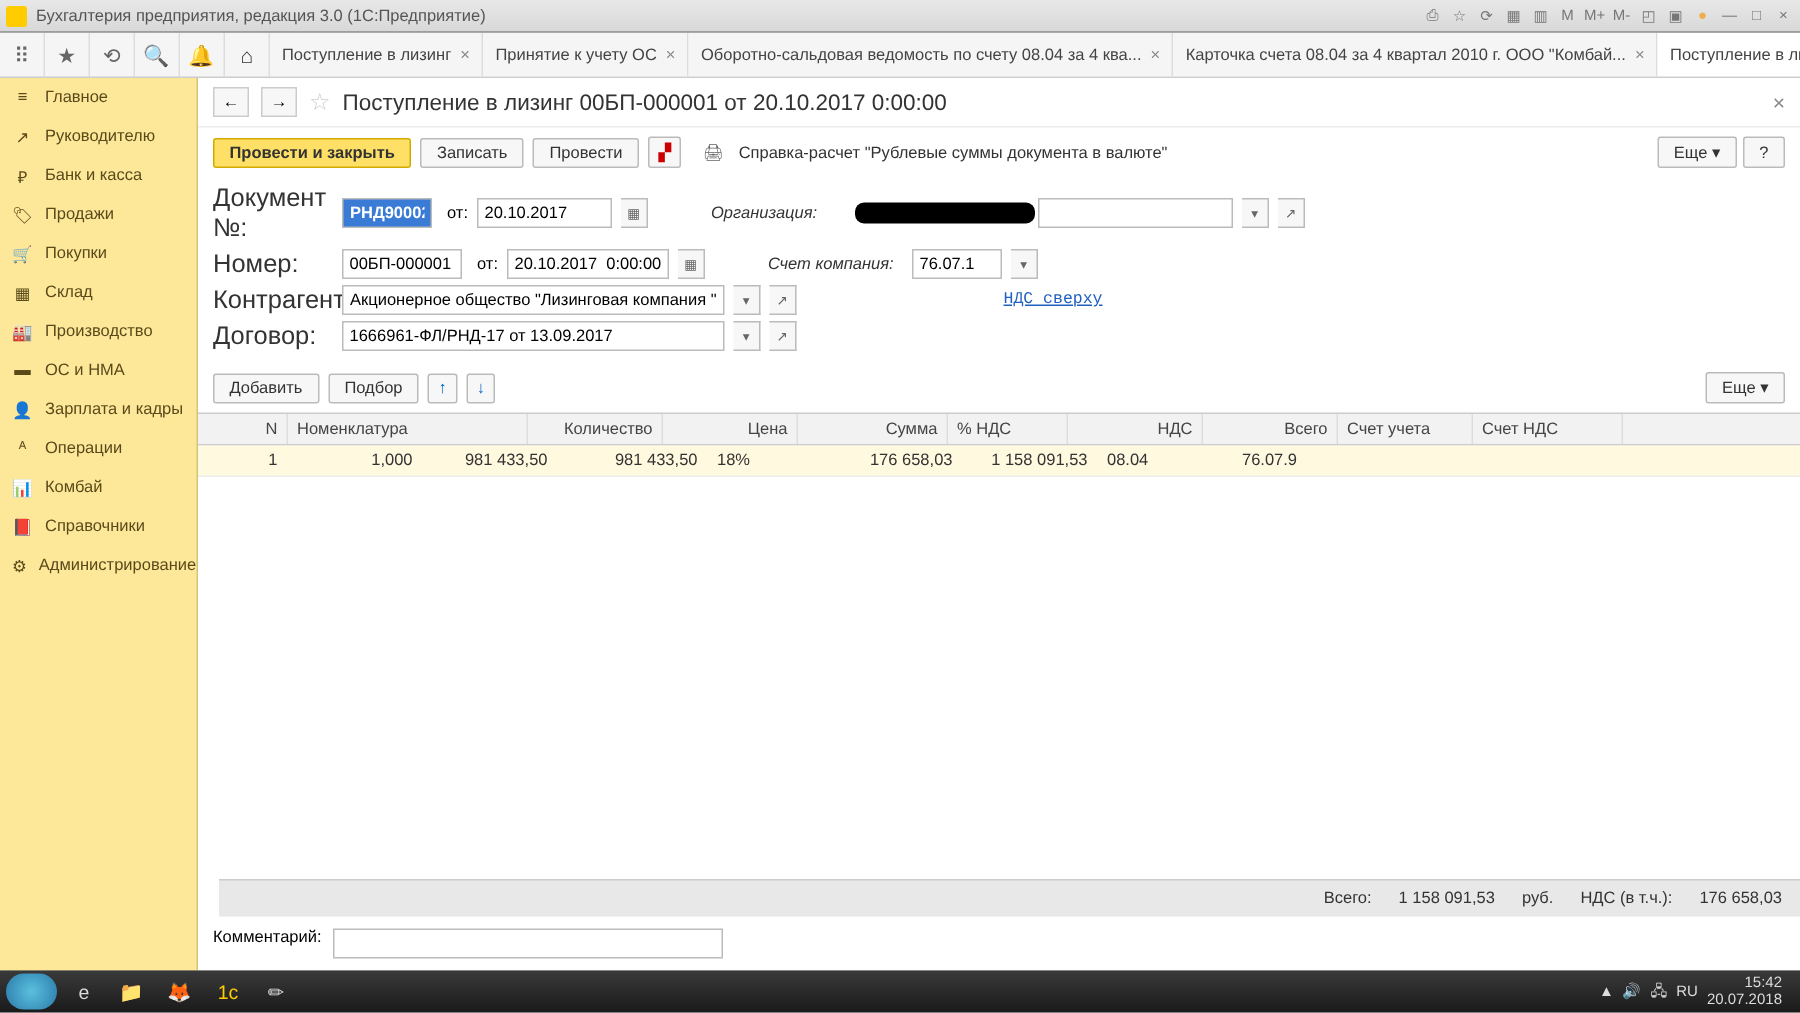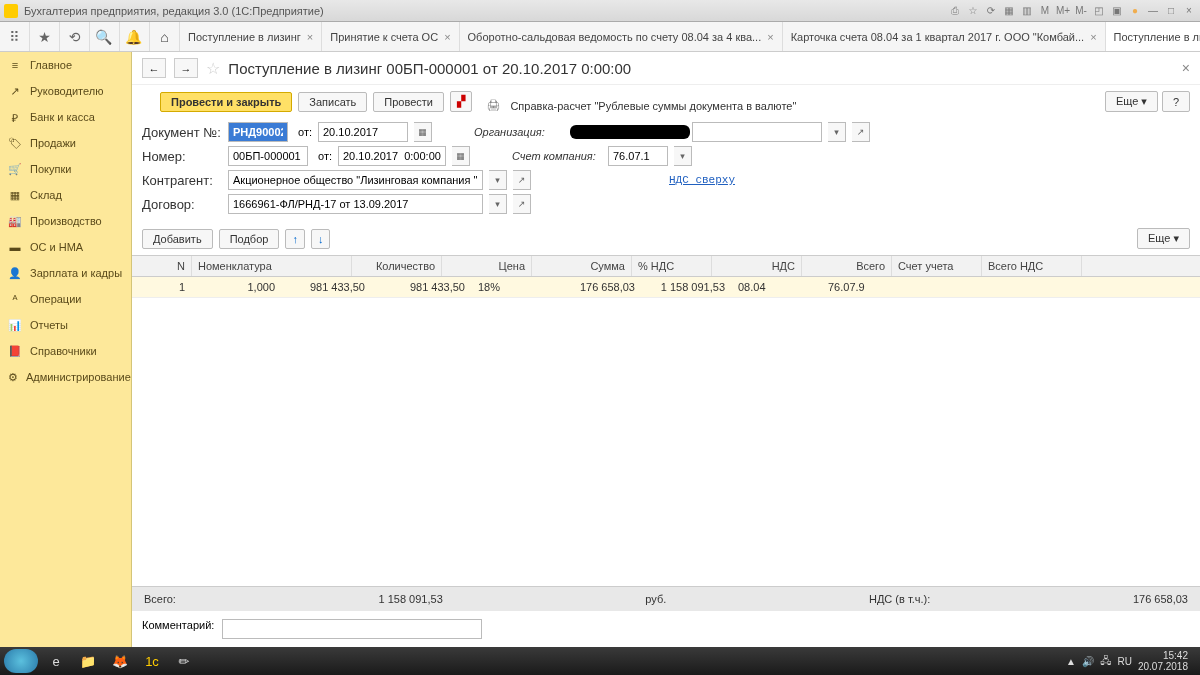--- a/index.html
+++ b/index.html
@@ -24,30 +24,30 @@
 .sideitem { display: flex; align-items: center; padding: 6px 8px; color: #5a4a1a; font-size: 11px; gap: 8px; }
 .sideitem .ico { width: 14px; height: 14px; display: inline-flex; align-items: center; justify-content: center; font-size: 11px; }
 
 .content { flex: 1; background: #fff; display: flex; flex-direction: column; }
 .docheader { padding: 6px 10px; display: flex; align-items: center; gap: 8px; border-bottom: 1px solid #eee; }
 .navbtn { width: 24px; height: 20px; border: 1px solid #ccc; background: #f7f7f7; display: flex; align-items: center; justify-content: center; font-size: 11px; }
 .star { color: #ccc; font-size: 16px; }
 .doctitle { font-size: 15px; color: #333; }
 .closebtn { margin-left: auto; color: #888; font-size: 14px; }
 
-.toolbar { padding: 6px 10px; display: flex; align-items: flex-end; gap: 6px; margin-left: 18px; }
+.toolbar { padding: 6px 10px; display: flex; align-items: center; gap: 6px; }
 .btn { border: 1px solid #bbb; background: #f7f7f7; padding: 3px 10px; font-size: 11px; color: #333; border-radius: 2px; }
 .btn.primary { background: #ffe066; border-color: #d4aa00; font-weight: bold; }
 .btn.icon { padding: 3px 6px; }
 .lnkprint { color: #333; font-size: 11px; padding-left: 4px; }
 .rightbtns { margin-left: auto; display: flex; gap: 4px; }
 
 .form { padding: 4px 10px; }
 .frow { display: flex; align-items: center; margin-bottom: 4px; gap: 6px; }
-.flabel { width: 80px; color: #333; font-size: 13px; }
+.flabel { width: 80px; color: #333; font-size: 17px; }
 .finput { border: 1px solid #bbb; padding: 2px 4px; font-size: 11px; height: 20px; background: #fff; }
 .finput.sel { background: #3a7bd5; color: #fff; }
 .fsmall { width: 60px; }
 .fdate { width: 90px; }
 .fwide { width: 255px; }
 .fcal { width: 18px; height: 20px; border: 1px solid #bbb; border-left: none; display: inline-flex; align-items: center; justify-content: center; font-size: 9px; color: #666; background: #f7f7f7; }
 .flabel2 { width: 90px; color: #333; font-size: 11px; margin-left: 36px; font-style: italic; }
 .redacted { display: inline-block; width: 120px; height: 14px; background: #000; border-radius: 6px; }
 .link { color: #2060c0; text-decoration: underline; font-size: 11px; font-family: Liberation Mono, monospace; }
 
@@ -65,21 +65,21 @@
 .c-price { width: 90px; text-align: right; }
 .c-sum { width: 100px; text-align: right; }
 .c-pnds { width: 80px; }
 .c-nds { width: 90px; text-align: right; }
 .c-total { width: 90px; text-align: right; }
 .c-acc1 { width: 90px; }
 .c-acc2 { width: 100px; }
 
 .gridspace { flex: 1; }
 
-.totals { background: #e8e8e8; padding: 6px 12px; display: flex; justify-content: space-between; gap: 18px; font-size: 11px; color: #333; border-top: 1px solid #ccc; }
+.totals { background: #e8e8e8; padding: 6px 12px; display: flex; justify-content: flex-end; gap: 18px; font-size: 11px; color: #333; border-top: 1px solid #ccc; margin-left: 14px; }
 .comment { padding: 8px 10px; display: flex; align-items: flex-start; gap: 8px; }
 .comment input { border: 1px solid #bbb; width: 260px; height: 20px; padding: 2px 4px; }
 
 .taskbar { position: absolute; bottom: 0; left: 0; right: 0; height: 28px; background: linear-gradient(#3a3a3a,#1a1a1a); display: flex; align-items: center; padding: 0 4px; }
 .taskbar .start { width: 34px; height: 24px; background: radial-gradient(circle,#5bc0de,#2a7aaa); border-radius: 12px; }
 .taskbar .tico { width: 28px; height: 24px; margin-left: 4px; display: flex; align-items: center; justify-content: center; color: #ddd; font-size: 13px; }
 .taskbar .tray { margin-left: auto; display: flex; align-items: center; gap: 6px; color: #ddd; font-size: 10px; padding-right: 8px; }
 .taskbar .clock { text-align: right; line-height: 11px; }
 </style>
 </head>
@@ -112,29 +112,29 @@
   <div class="tbtn">⟲</div>
   <div class="tbtn">🔍</div>
   <div class="tbtn">🔔</div>
   <div class="tbtn home">⌂</div>
   <div class="tabs">
     <div class="tab">
         <span>Поступление в лизинг</span>
         <span class="x">×</span>
       </div>
     <div class="tab">
-        <span>Принятие к счета ОС</span>
+        <span>Принятие к учету ОС</span>
         <span class="x">×</span>
       </div>
     <div class="tab">
         <span>Оборотно-сальдовая ведомость по счету 08.04 за 4 ква...</span>
         <span class="x">×</span>
       </div>
     <div class="tab">
-        <span>Карточка счета 08.04 за 1 квартал 2017 г. ООО "Комбай...</span>
+        <span>Карточка счета 08.04 за 4 квартал 2010 г. ООО "Комбай...</span>
         <span class="x">×</span>
       </div>
     <div class="tab active">
         <span>Поступление в лизинг 00БП-000001 от 20.10.2017 0:00:00</span>
       </div>
   </div>
 </div>
 
 <div class="mainarea">
   <div class="sidebar">
@@ -173,21 +173,21 @@
     <div class="sideitem">
         <span class="ico">👤</span>
         <span>Зарплата и кадры</span>
       </div>
     <div class="sideitem">
         <span class="ico">ᴬ</span>
         <span>Операции</span>
       </div>
     <div class="sideitem">
         <span class="ico">📊</span>
-        <span>Отчеты</span>
+        <span>Комбай</span>
       </div>
     <div class="sideitem">
         <span class="ico">📕</span>
         <span>Справочники</span>
       </div>
     <div class="sideitem">
         <span class="ico">⚙</span>
         <span>Администрирование</span>
       </div>
   </div>
@@ -267,21 +267,21 @@
       <div class="gridhead">
         <div class="c-n">N</div>
         <div class="c-nom">Номенклатура</div>
         <div class="c-qty">Количество</div>
         <div class="c-price">Цена</div>
         <div class="c-sum">Сумма</div>
         <div class="c-pnds">% НДС</div>
         <div class="c-nds">НДС</div>
         <div class="c-total">Всего</div>
         <div class="c-acc1">Счет учета</div>
-        <div class="c-acc2">Всего НДС</div>
+        <div class="c-acc2">Счет НДС</div>
       </div>
       <div class="gridrow">
         <div class="c-n">1</div>
         <div class="c-qty">1,000</div>
         <div class="c-price">981 433,50</div>
         <div class="c-sum">981 433,50</div>
         <div class="c-pnds">18%</div>
         <div class="c-nds">176 658,03</div>
         <div class="c-total">1 158 091,53</div>
         <div class="c-acc1">08.04</div>

